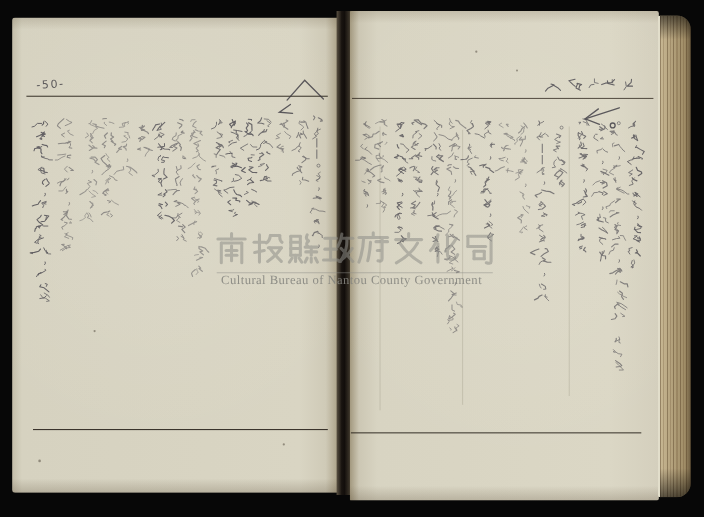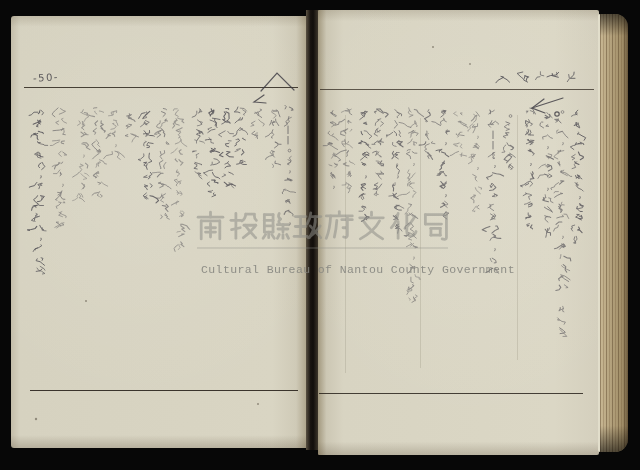--- a/index.html
+++ b/index.html
@@ -29,23 +29,23 @@
   .rule{position:absolute;height:1px;background:rgba(38,30,22,.82);}
   #left-top-rule{left:24px;top:87px;width:274px;}
   #right-top-rule{left:320px;top:89px;width:274px;background:rgba(38,30,22,.7);}
   #left-bottom-rule{left:30px;top:390px;width:268px;background:rgba(30,24,18,.85);}
   #right-bottom-rule{left:319px;top:393px;width:264px;background:rgba(30,24,18,.8);}
   .guide{position:absolute;width:1px;background:rgba(118,116,96,.20);}
   #page-number{position:absolute;left:33px;top:72px;color:#3c3a40;opacity:.8;
     font-family:"DejaVu Sans",sans-serif;font-size:10px;letter-spacing:1.5px;
     transform:rotate(-3deg);}
   #overlay{position:absolute;left:0;top:0;pointer-events:none;}
-  #watermark-english{position:absolute;left:201px;top:263px;width:260px;white-space:nowrap;
-    font-family:Liberation Mono, monospace;font-size:11.5px;letter-spacing:.4px;
-    color:#84847e;opacity:.88;text-align:center;}
+  #watermark-english{position:absolute;left:201px;top:249px;width:260px;white-space:nowrap;
+    font-family:Liberation Serif, serif;font-size:11.5px;letter-spacing:.4px;
+    color:#84847e;opacity:.88;}
 </style>
 </head>
 <body>
 
 <div id="scene">
 
   <div id="left-page" class="page"></div>
   <div id="page-gutter"></div>
   <div id="right-page" class="page"></div>
   <div id="fore-edge"></div>

